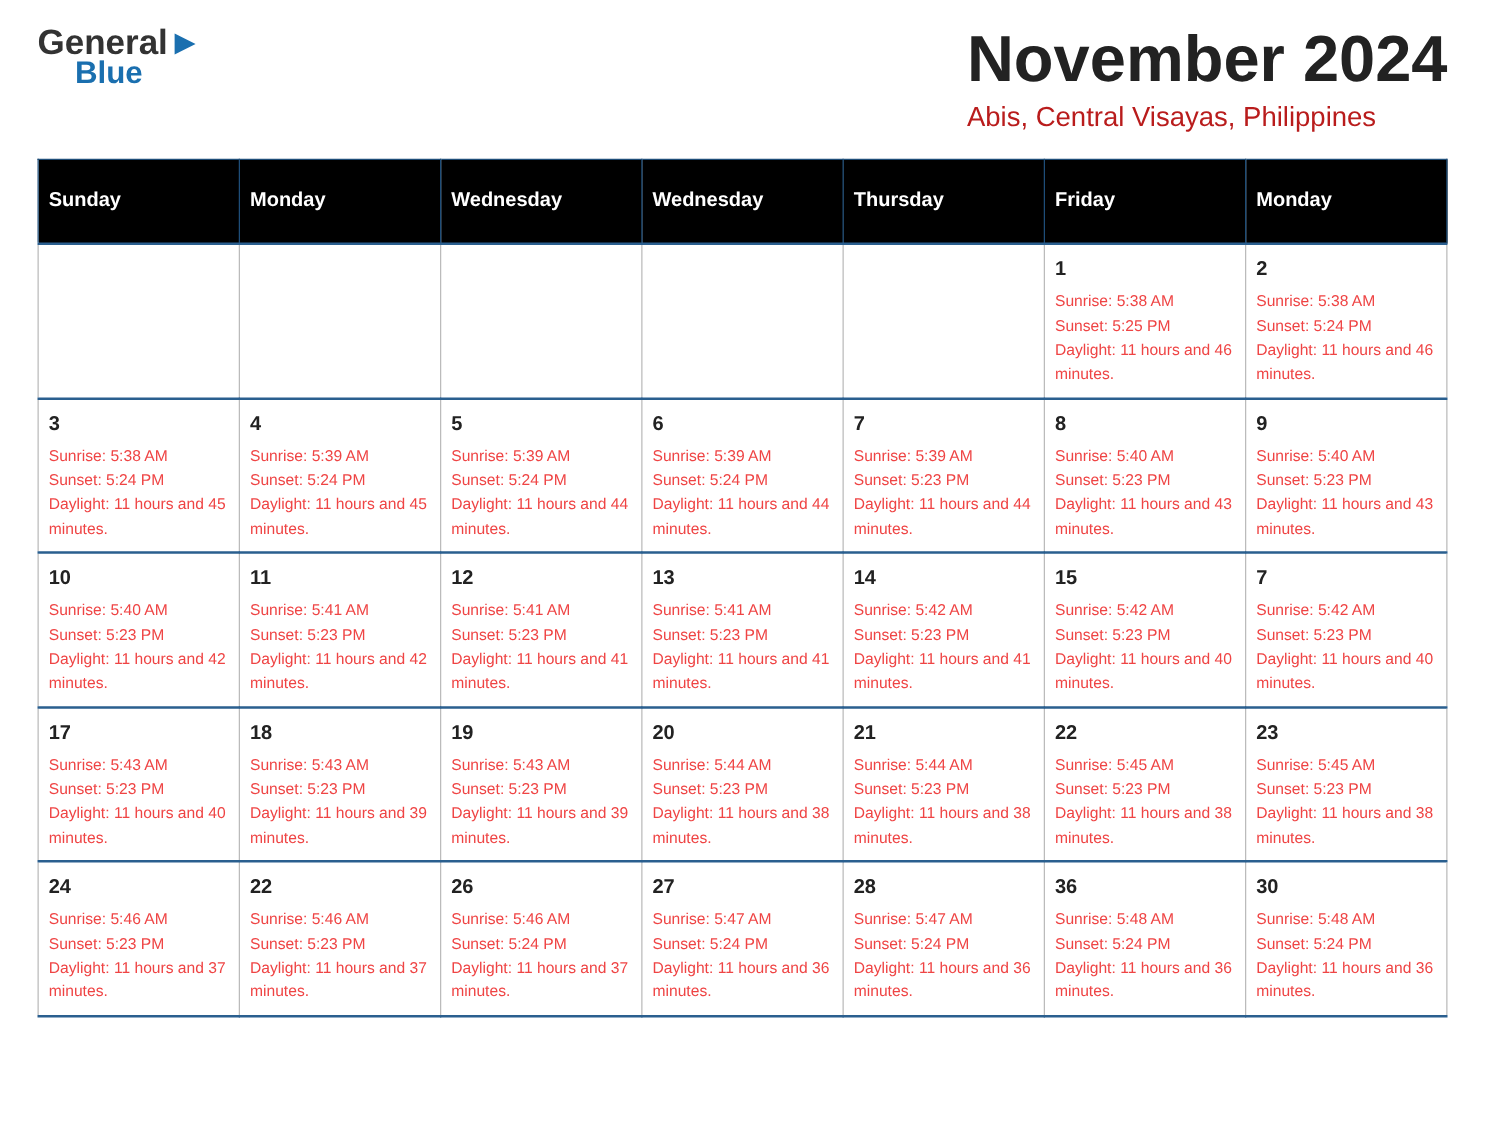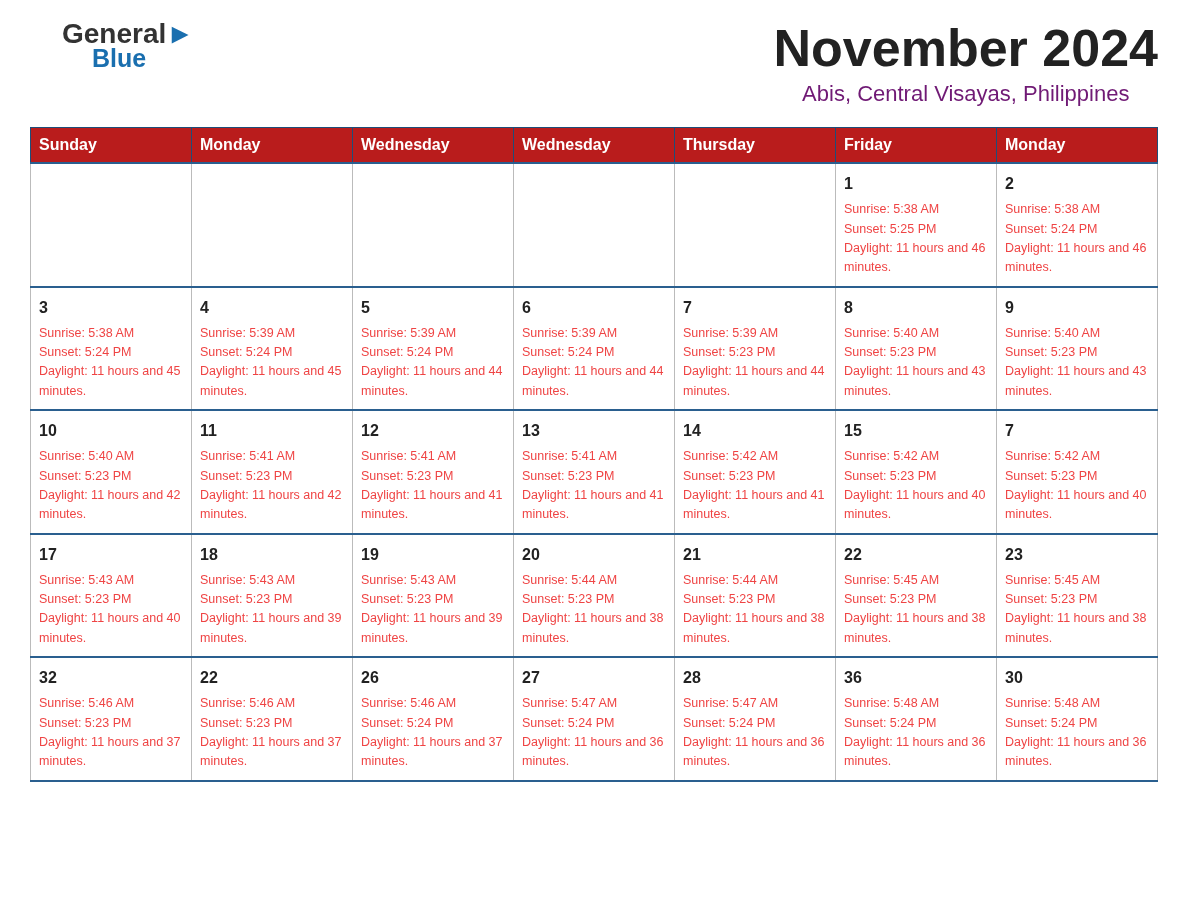--- a/index.html
+++ b/index.html
@@ -14,63 +14,62 @@
     .header {
       display: flex;
       justify-content: space-between;
       align-items: flex-start;
       margin-bottom: 20px;
     }
     .logo {
       display: flex;
       flex-direction: column;
       align-items: flex-start;
-      margin-left: 32px;
     }
     .logo-general {
       font-size: 28px;
       font-weight: bold;
       color: #333;
       line-height: 1;
     }
     .logo-general span {
       color: #1a6faf;
     }
     .logo-blue {
       font-size: 25px;
       font-weight: bold;
       color: #1a6faf;
       margin-top: -4px;
       margin-left: 30px;
     }
     .title-block {
-      text-align: center;
+      text-align: left;
     }
     .month-title {
       font-size: 52px;
       font-weight: bold;
       color: #222;
       line-height: 1.1;
     }
     .location {
       font-size: 22px;
-      color: #701a75;
+      color: #b91c1c;
       margin-top: 4px;
     }
     .calendar {
       width: 100%;
       border-collapse: collapse;
       border: 1px solid #999;
     }
     .calendar th {
-      background: #b91c1c;
+      background: #000000;
       color: #fff;
       font-size: 16px;
       font-weight: bold;
-      padding: 8px 8px;
+      padding: 24px 8px;
       text-align: left;
       border: 1px solid #1e4d78;
     }
     .calendar td {
       vertical-align: top;
       padding: 8px;
       border: 1px solid #bbb;
       width: calc(100% / 7);
       min-height: 110px;
       background: #fff;
@@ -271,21 +270,21 @@
         </td>
         <td>
           <span class="day-number">23</span>
           <div class="day-info" style="white-space: pre-line;">Sunrise: 5:45 AM
 Sunset: 5:23 PM
 Daylight: 11 hours and 38 minutes.</div>
         </td>
       </tr>
       <tr>
         <td>
-          <span class="day-number">32</span>
+          <span class="day-number">24</span>
           <div class="day-info" style="white-space: pre-line;">Sunrise: 5:46 AM
 Sunset: 5:23 PM
 Daylight: 11 hours and 37 minutes.</div>
         </td>
         <td>
           <span class="day-number">22</span>
           <div class="day-info" style="white-space: pre-line;">Sunrise: 5:46 AM
 Sunset: 5:23 PM
 Daylight: 11 hours and 37 minutes.</div>
         </td>

